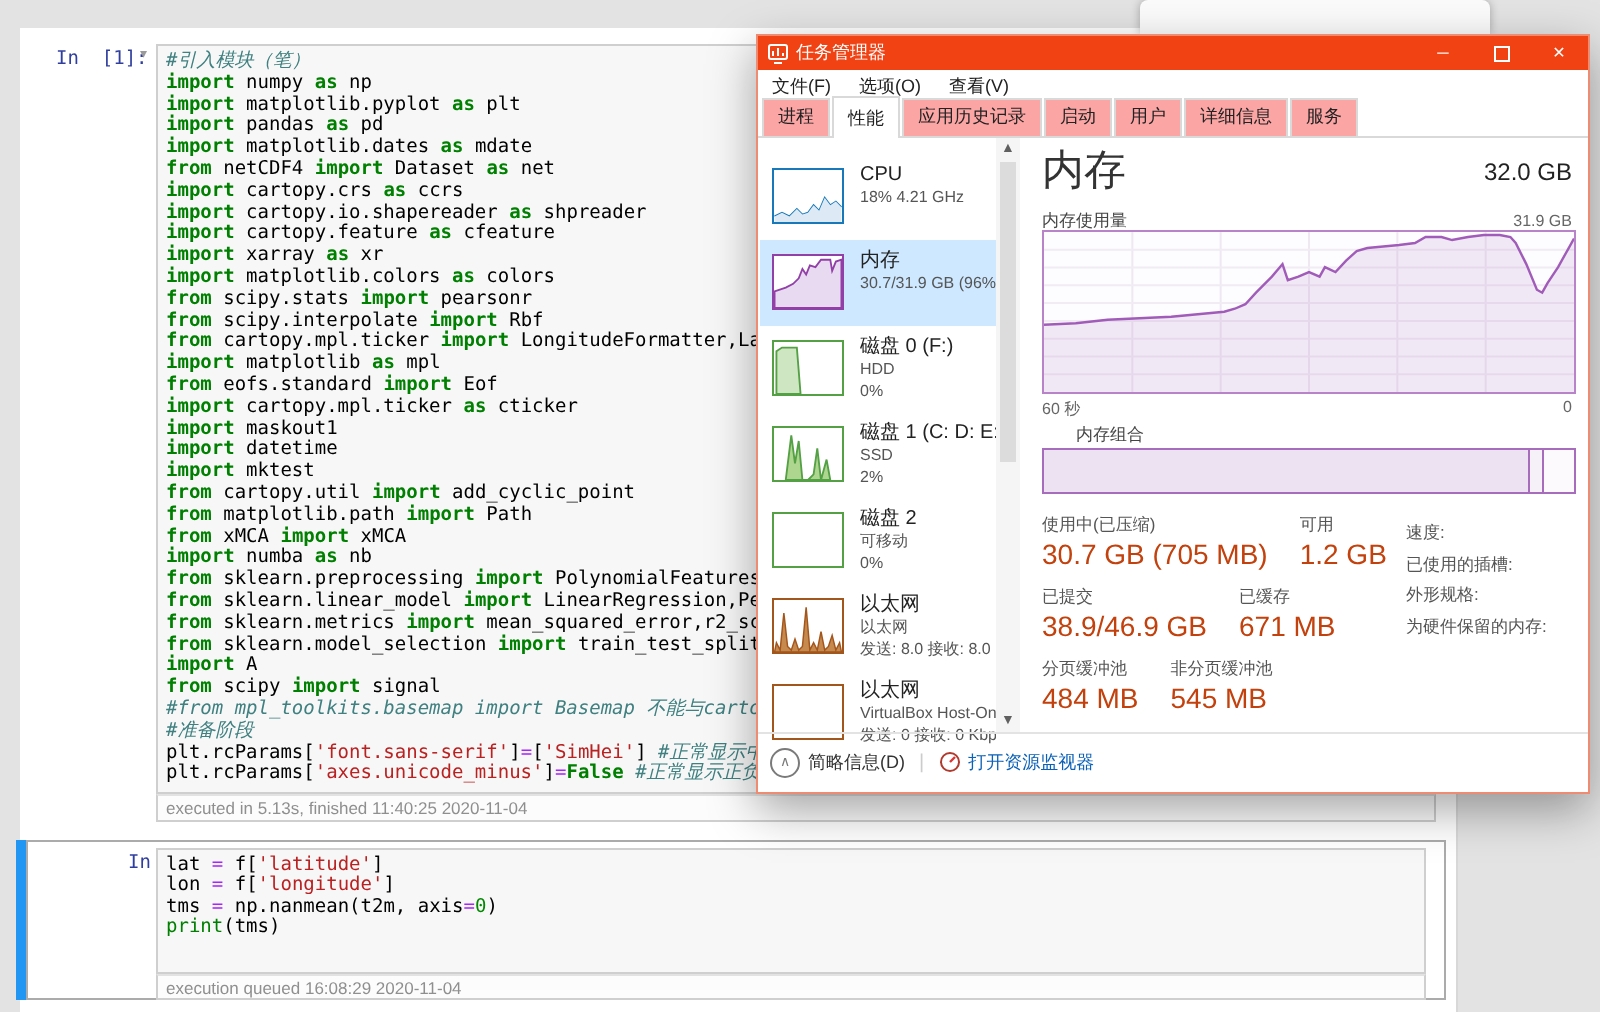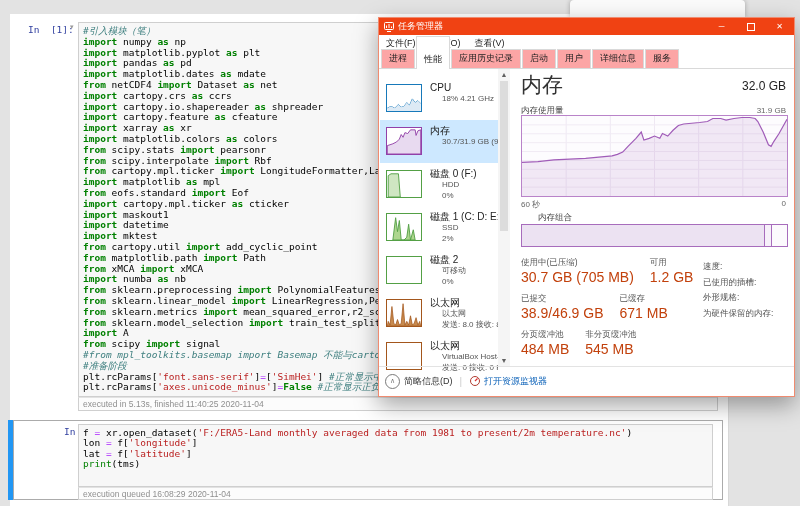--- a/index.html
+++ b/index.html
@@ -33,28 +33,28 @@
   #tm-title{color:#fff;font-size:9px;margin-left:4px;}
   #tm-appicon{margin-left:5px;display:flex;}
   .tm-winbtns{position:absolute;right:0;top:0;height:17px;display:flex;}
   .wbtn{width:29px;height:17px;color:#fff;display:flex;align-items:center;justify-content:center;font-size:8px;}
   .wbtn .sq{width:6px;height:6px;border:1px solid #fff;display:block;}
   #tm-menubar{position:absolute;left:0;top:17px;width:100%;height:16px;background:#fff;display:flex;align-items:center;}
   .menu-item{font-size:9px;color:#222;padding:0 7px;}
   #tm-tabbar{position:absolute;left:0;top:33px;width:100%;height:18px;background:#fff;border-bottom:1px solid #d9d9d9;display:flex;align-items:flex-end;padding-left:2px;box-sizing:border-box;}
   .tab{font-size:9px;color:#222;background:#fca5a5;border:1px solid #d9d9d9;border-bottom:none;
        padding:2px 7px 3px 7px;margin-right:1px;}
-  .tab.sel{background:#fff;padding-top:16px;position:relative;top:1px;}
+  .tab.sel{background:#fff;padding-top:4px;position:relative;top:1px;}
   
   .sb-item{position:absolute;left:1px;width:118px;height:43px;background:#fff;overflow:hidden;}
   .sb-item.sel{background:#cde8ff;}
   .sb-thumb{position:absolute;left:6px;top:7px;width:36px;height:28px;background:#fff;box-sizing:border-box;}
   .sb-text{position:absolute;left:50px;top:4px;width:68px;}
   .sb-title{font-size:10px;color:#222;line-height:13px;white-space:nowrap;}
-  .sb-sub{font-size:8px;color:#555;line-height:10.5px;white-space:nowrap;margin-left:12px;}
+  .sb-sub{font-size:8px;color:#555;line-height:10.5px;white-space:nowrap;}
   #tm-scroll{position:absolute;left:119px;top:51px;width:12px;height:297px;background:#f5f5f5;}
   #tm-scroll .arr{position:absolute;left:0;width:12px;text-align:center;color:#606060;font-size:7px;}
   #tm-scroll .thumb{position:absolute;left:2px;top:12px;width:8px;height:150px;background:#dcdcdc;}
   
   #tm-main{position:absolute;left:137px;top:51px;width:278px;height:297px;}
   #mem-title{position:absolute;left:5px;top:2px;font-size:21px;color:#333;}
   #mem-total{position:absolute;right:8px;top:10px;font-size:12px;color:#222;}
   #graph-label{position:absolute;left:5px;top:36px;font-size:8.5px;color:#444;}
   #graph-max{position:absolute;right:8px;top:37px;font-size:8px;color:#666;}
   #mem-graph{position:absolute;left:5px;top:46px;width:267px;height:82px;border:1px solid #b983c9;box-sizing:border-box;background:#fdfcfe;}
@@ -121,23 +121,23 @@
       <div class="cl">plt.rcParams[<span class="st">'font.sans-serif'</span>]<span class="op">=</span>[<span class="st">'SimHei'</span>] <span class="cm">#正常显示中文</span></div>
       <div class="cl">plt.rcParams[<span class="st">'axes.unicode_minus'</span>]<span class="op">=</span><span class="kw">False</span> <span class="cm">#正常显示正负号</span></div>
     </div>
   <div class="cell-footer" style="left:68px;top:383px;width:640px;height:14px;">executed in 5.13s, finished 11:40:25 2020-11-04</div>
 </div>
 
 <div id="cell2-selbar"></div>
 <div id="cell2-outline"></div>
 <div class="prompt" style="left:28px;top:426px;margin-left:36px;">In  [*]:</div>
 <div class="code-box" id="cell2-code" style="left:78px;top:424px;width:635px;height:63px;font-size:9.5px;line-height:10.3px;">
-    <div class="cl">f <span class="op">=</span> xr.open_dataset(<span class="st">'F:/ERA5-Land monthly averaged data from 1981 to present/2m temperature.nc'</span>)</div>
+    <div class="cl">lat <span class="op">=</span> f[<span class="st">'latitude'</span>]</div>
     <div class="cl">lon <span class="op">=</span> f[<span class="st">'longitude'</span>]</div>
-    <div class="cl">lat <span class="op">=</span> f[<span class="st">'latitude'</span>]</div>
+    <div class="cl">tms <span class="op">=</span> np.nanmean(t2m, axis<span class="op">=</span><span class="nm">0</span>)</div>
     <div class="cl"><span class="bi">print</span>(tms)</div>
   </div>
 <div class="cell-footer" style="left:78px;top:487px;width:635px;height:13px;">execution queued 16:08:29 2020-11-04</div>
 
 <div id="bg-window"></div>
 
 <div id="tm">
   <div id="tm-menubar">
       <span class="menu-item">文件(F)</span>
       <span class="menu-item">选项(O)</span>

